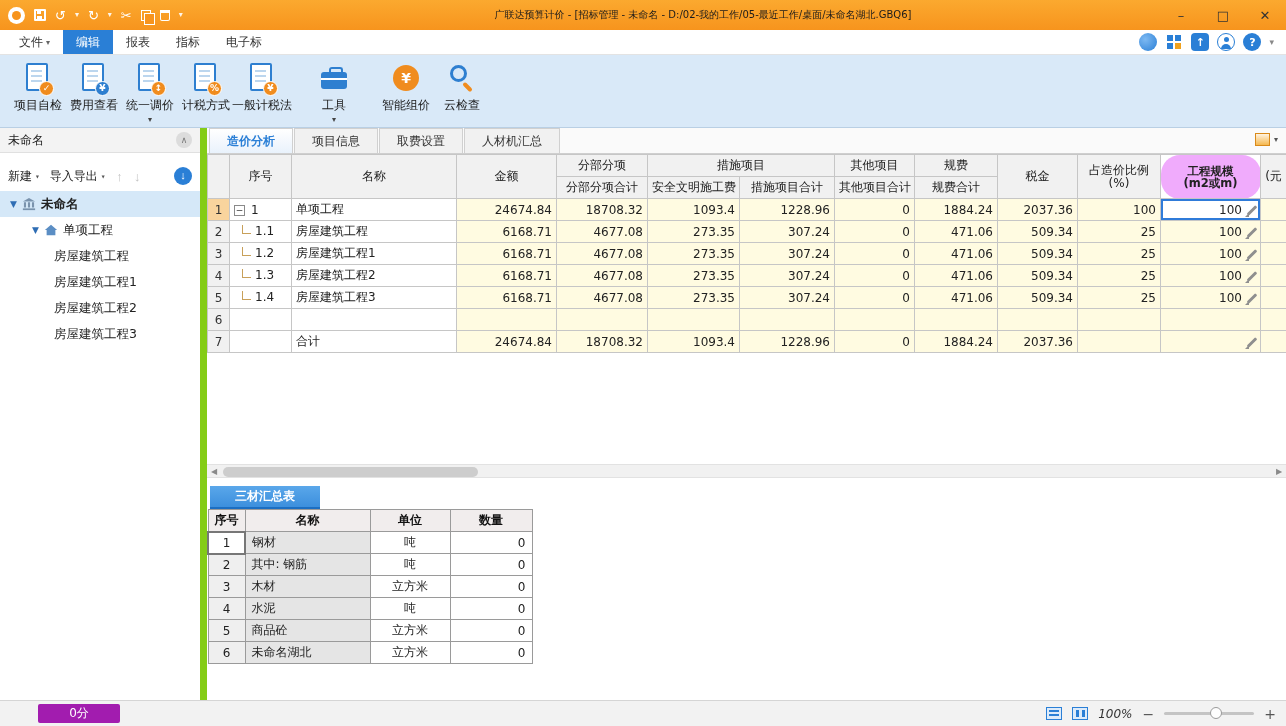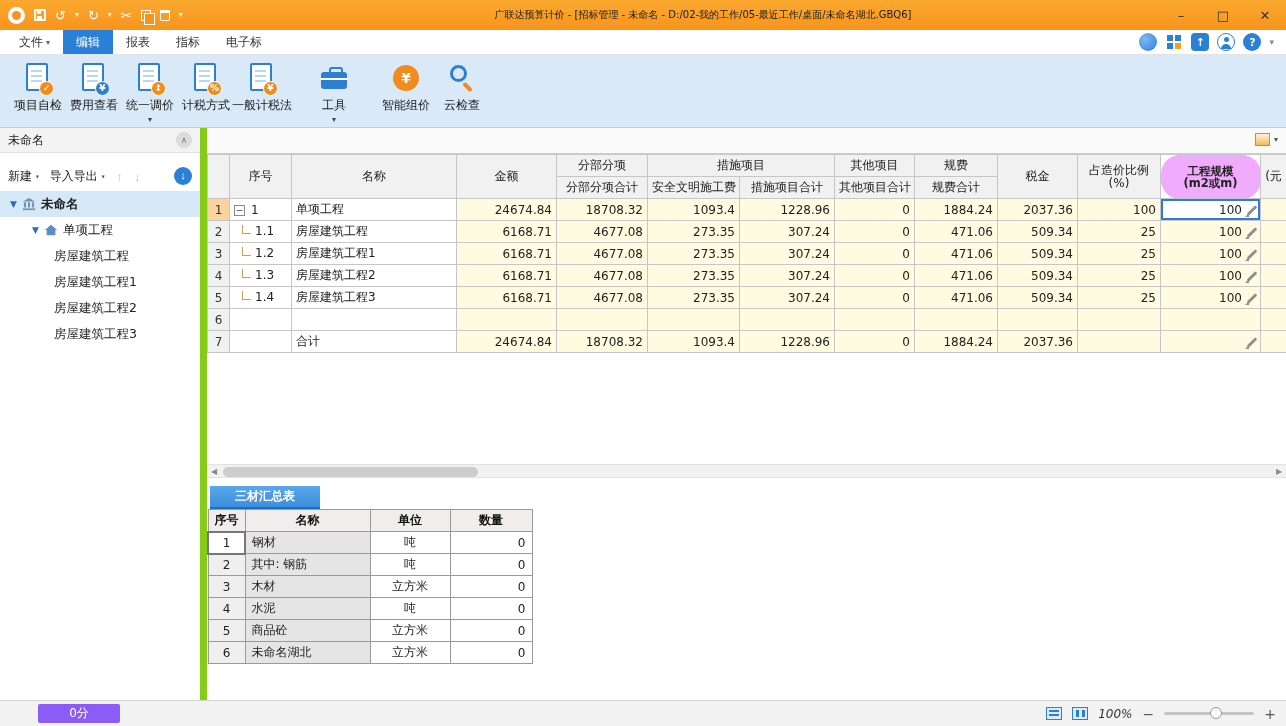--- a/index.html
+++ b/index.html
@@ -124,21 +124,21 @@
 .mat td.mname { background: #e5e5e5; text-align: left; }
 .mat td.munit { background: #fff; text-align: center; }
 .mat td.mqty { background: #fff; text-align: right; }
 
 
 .statusbar { flex: 0 0 26px; background: #f2f2f2; border-top: 1px solid #d5d5d5; display: flex; align-items: center; padding: 0 10px; }
 .sb-items { display: flex; align-items: center; }
 .sb-item { padding: 0 22px; color: #333; white-space: nowrap; }
 .sb-item:first-child { padding-left: 4px; }
 .sb-sep { width: 1px; height: 13px; background: #c8c8c8; }
-.score-btn { margin-left: 28px; width: 82px; height: 19px; background: #8b5cf6; color: #fff; border-radius: 2px; display: flex; align-items: center; justify-content: center; }
+.score-btn { margin-left: 28px; width: 82px; height: 19px; background: #a21caf; color: #fff; border-radius: 2px; display: flex; align-items: center; justify-content: center; }
 .sb-right { margin-left: auto; display: flex; align-items: center; gap: 10px; }
 .view-icon { width: 16px; height: 13px; border: 1px solid #2a7fd6; position: relative; display: inline-block; background: #ddebfa; }
 .view-icon.v1::before { content: ""; position: absolute; left: 2px; top: 2px; width: 10px; height: 2px; background: #2a7fd6; box-shadow: 0 4px 0 #2a7fd6; }
 .view-icon.v2::before { content: ""; position: absolute; left: 3px; top: 2px; width: 3px; height: 7px; background: #2a7fd6; box-shadow: 6px 0 0 #2a7fd6; }
 .zoom-label { color: #333; font-style: italic; }
 .zoom-btn { color: #555; font-size: 14px; }
 .slider-track { width: 90px; height: 3px; background: #c4c4c4; border-radius: 2px; position: relative; }
 .slider-thumb { position: absolute; left: 46px; top: -5px; width: 12px; height: 12px; border-radius: 50%; background: #fdfdfd; border: 1px solid #9a9a9a; }
 </style>
 </head>
@@ -308,20 +308,26 @@
             <span class="tree-label">房屋建筑工程2</span>
           </div>
           <div class="tree-row" style="padding-left: 54px;">
             <span class="tree-label">房屋建筑工程3</span>
           </div>
         </div>
     </div>
 
     <div class="main">
       <div class="tabs">
+        <div class="menu-items" style="display:flex">
+            <div class="tab active">造价分析</div>
+            <div class="tab">项目信息</div>
+            <div class="tab">取费设置</div>
+            <div class="tab">人材机汇总</div>
+          </div>
         <div class="tabs-right">
           <span class="panel-icon"></span>
           <span class="caret">▾</span>
         </div>
       </div>
 
       <table class="cost">
         <colgroup>
           <col style="width:22px">
             <col style="width:62px">

